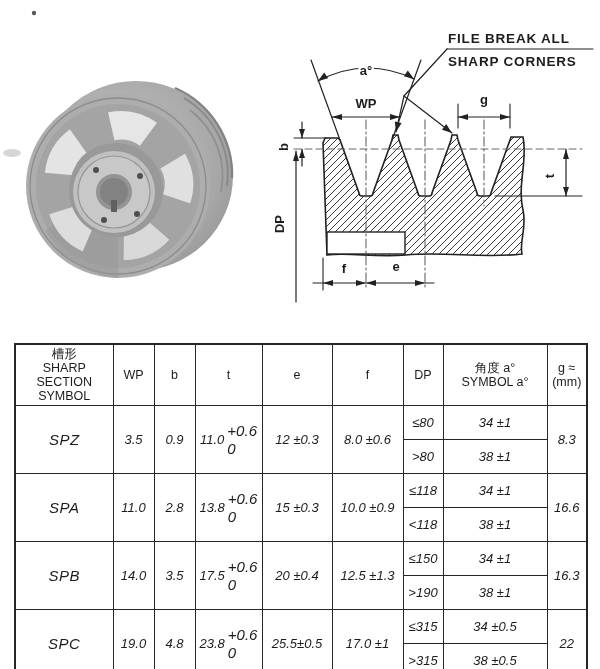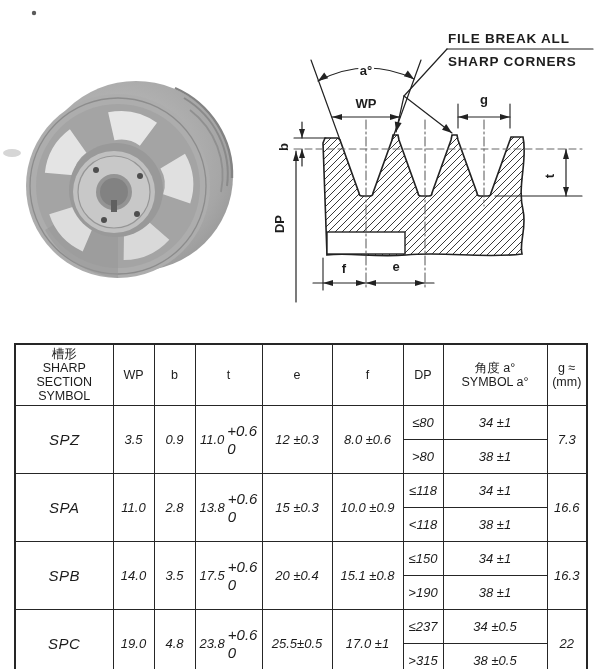--- a/index.html
+++ b/index.html
@@ -204,21 +204,21 @@
       <span class="tol">
               <span>+0.6</span>
               <span>0</span>
             </span>
           </span>
     </td>
     <td rowspan="2">12 ±0.3</td>
     <td rowspan="2">8.0 ±0.6</td>
     <td>≤80</td>
     <td>34 ±1</td>
-    <td rowspan="2">7.3</td>
+    <td rowspan="2">8.3</td>
   </tr>
   <tr class="sub">
     <td>&gt;80</td>
     <td>38 ±1</td>
   </tr>
 
   <tr class="sub">
     <td rowspan="2" class="sym">SPA</td>
     <td rowspan="2">11.0</td>
     <td rowspan="2">2.8</td>
@@ -249,21 +249,21 @@
     <td rowspan="2">
       <span class="tolwrap">
             <span>17.5</span>
       <span class="tol">
               <span>+0.6</span>
               <span>0</span>
             </span>
           </span>
     </td>
     <td rowspan="2">20 ±0.4</td>
-    <td rowspan="2">15.1 ±0.8</td>
+    <td rowspan="2">12.5 ±1.3</td>
     <td>≤150</td>
     <td>34 ±1</td>
     <td rowspan="2">16.3</td>
   </tr>
   <tr class="sub">
     <td>&gt;190</td>
     <td>38 ±1</td>
   </tr>
 
   <tr class="sub">
@@ -274,21 +274,21 @@
       <span class="tolwrap">
             <span>23.8</span>
       <span class="tol">
               <span>+0.6</span>
               <span>0</span>
             </span>
           </span>
     </td>
     <td rowspan="2">25.5±0.5</td>
     <td rowspan="2">17.0 ±1</td>
-    <td>≤237</td>
+    <td>≤315</td>
     <td>34 ±0.5</td>
     <td rowspan="2">22</td>
   </tr>
   <tr class="sub">
     <td>&gt;315</td>
     <td>38 ±0.5</td>
   </tr>
   </tbody>
 </table>
 

